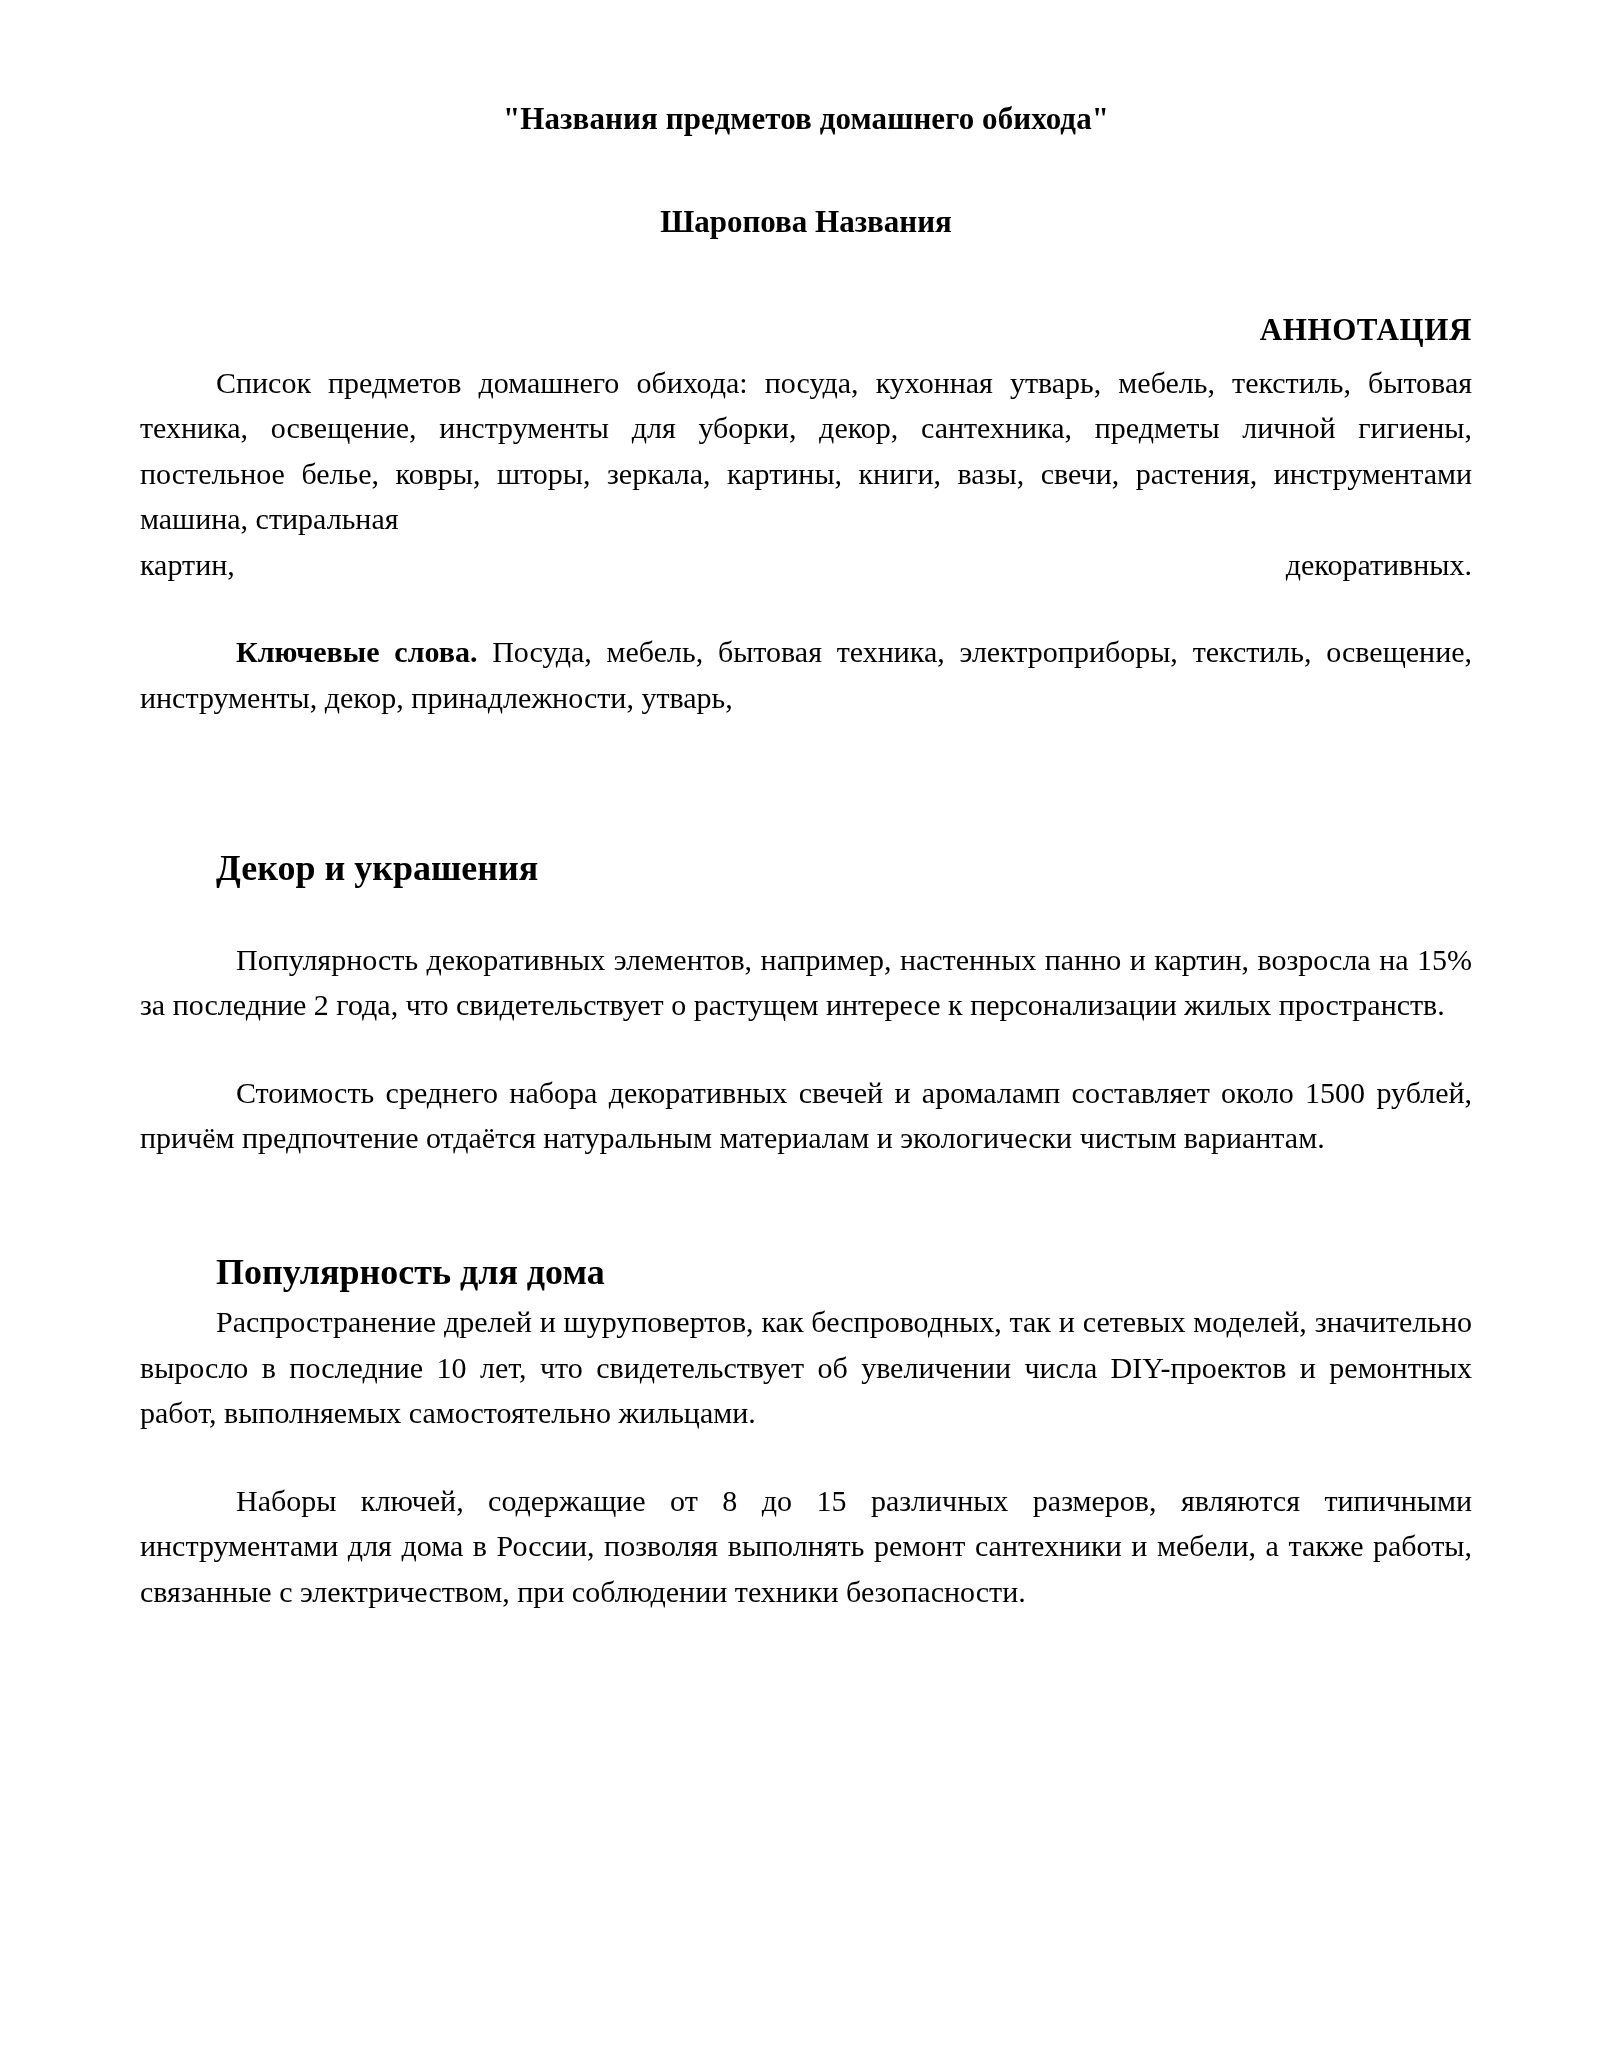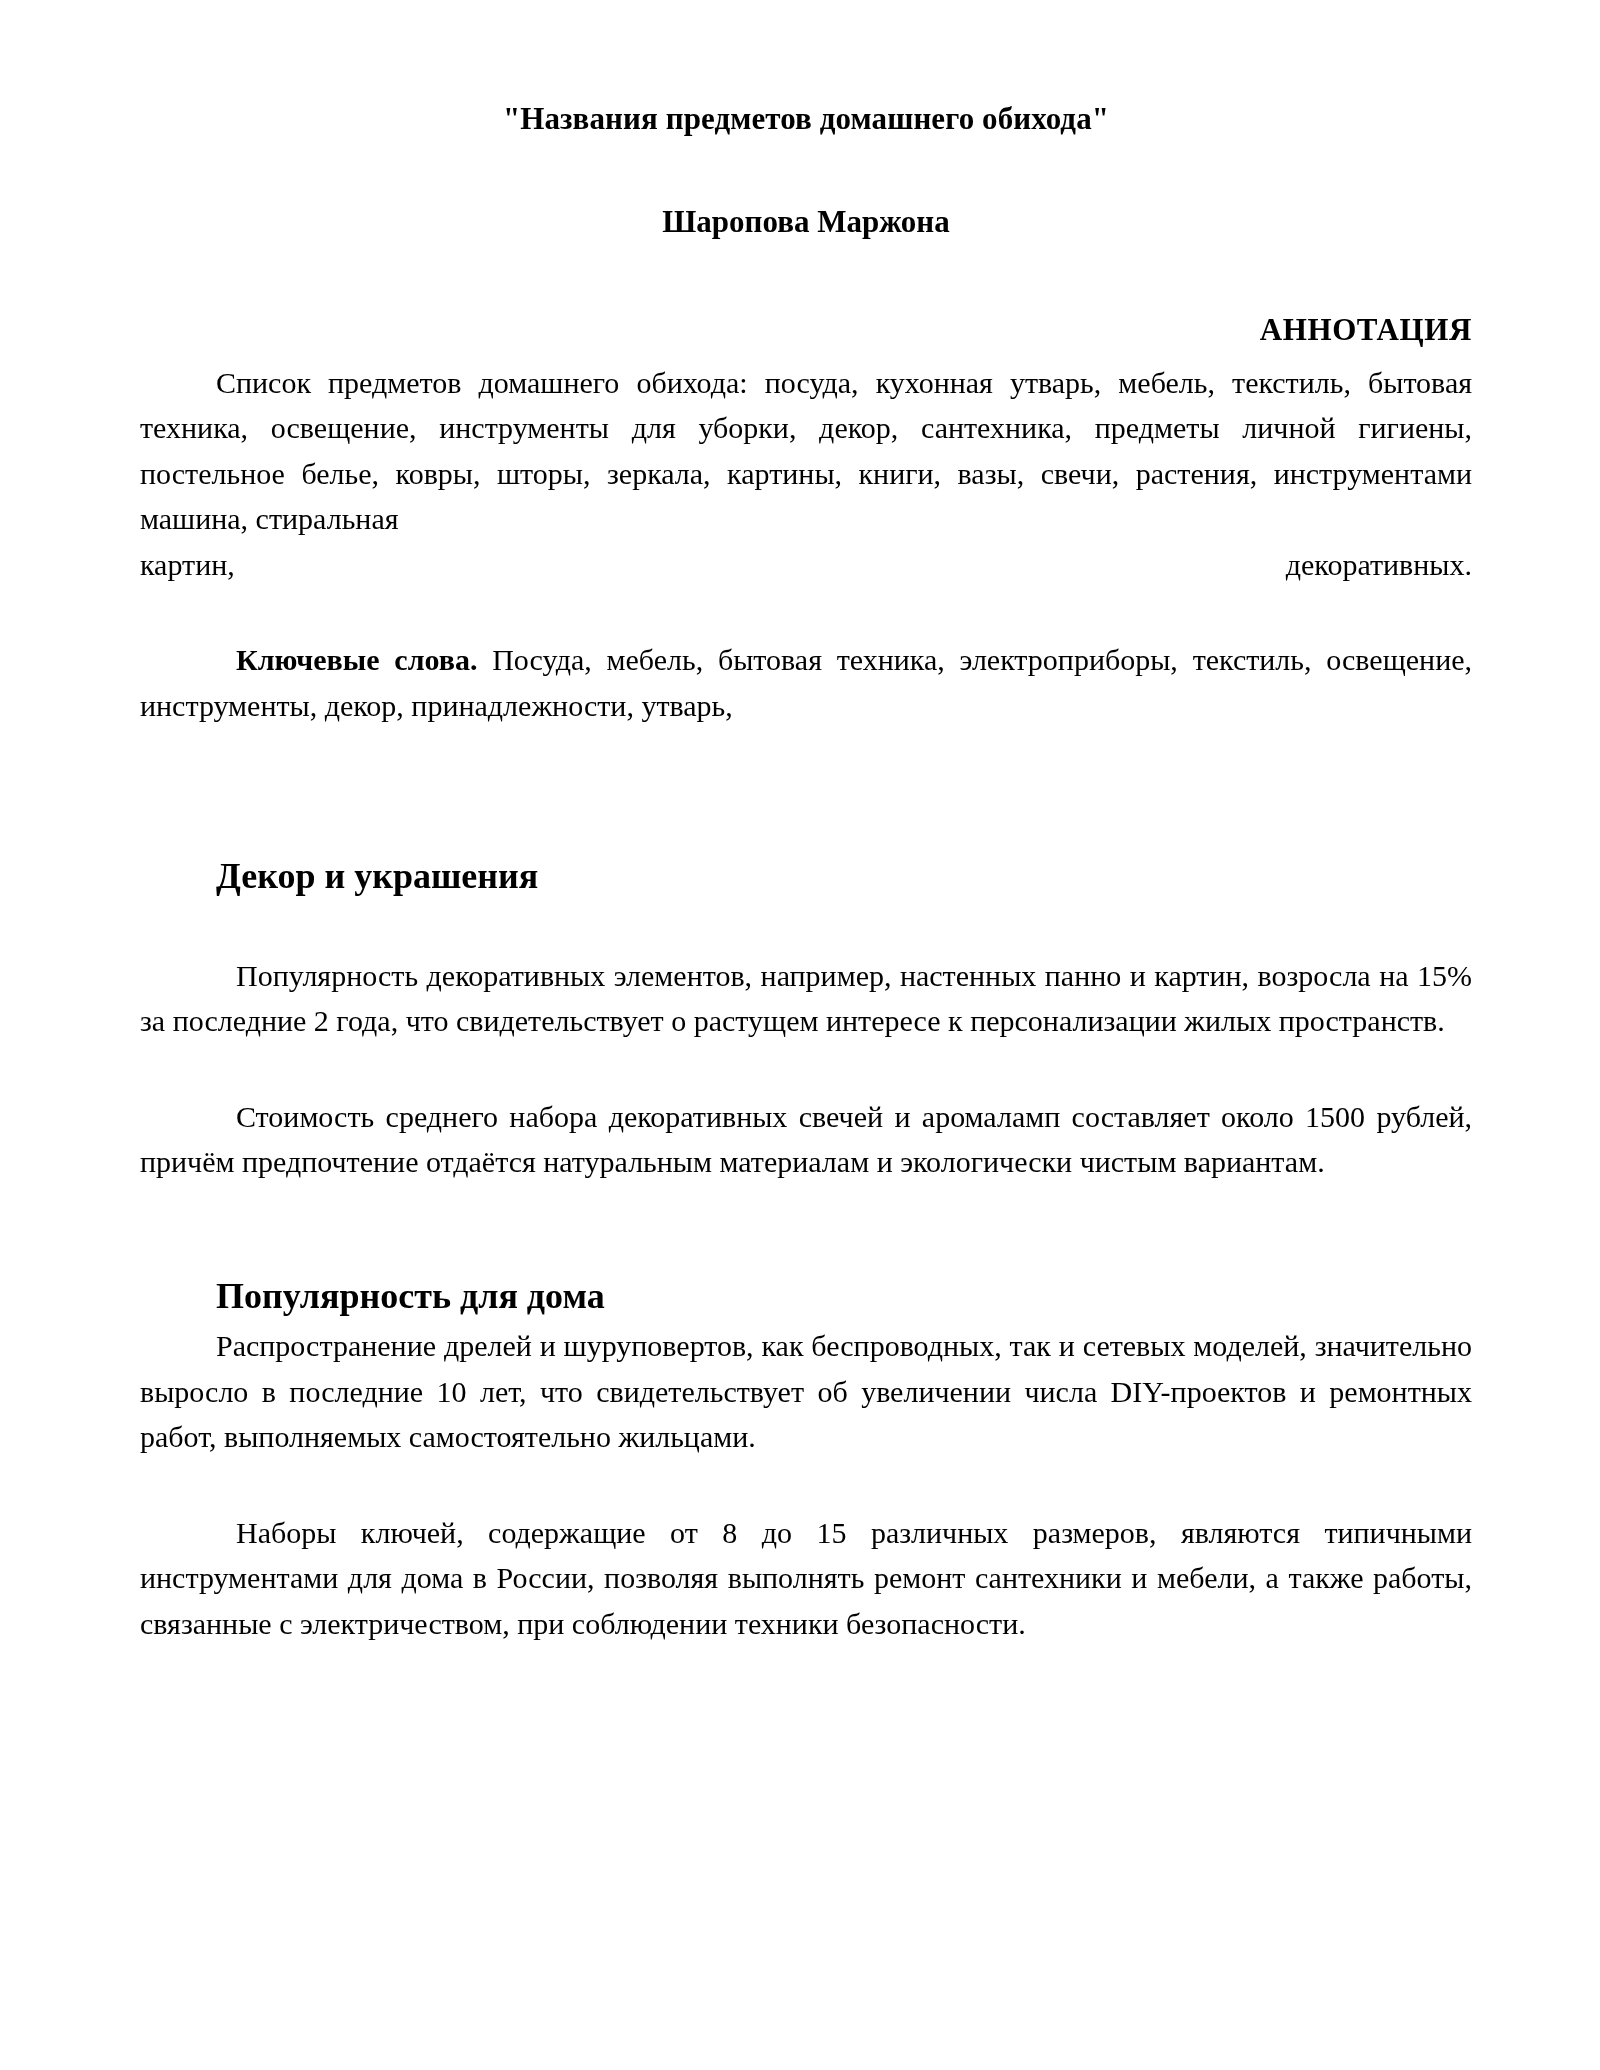--- a/index.html
+++ b/index.html
@@ -50,21 +50,20 @@
     font-size: 30px;
     line-height: 1.52;
     text-align: justify;
     text-justify: inter-word;
     margin: 0;
     text-indent: 76px;
     hyphens: none;
   }
   p.body-text.indent-wide {
     text-indent: 96px;
-    margin-top: 8px;
   }
   .gap-md { height: 42px; }
   .gap-lg { height: 84px; }
   .gap-xl { height: 120px; }
   .section-heading {
     font-size: 36px;
     font-weight: bold;
     line-height: 1.5;
     margin: 0 0 0 0;
     padding-left: 76px;
@@ -82,21 +81,21 @@
   }
   .stretch-line > span { white-space: pre; }
 </style>
 </head>
 <body>
 
 <div class="page">
 
   <h1 class="doc-title">"Названия предметов домашнего обихода"</h1>
 
-  <div class="doc-author">Шаропова Маржона</div>
+  <div class="doc-author">Шаропова Названия</div>
 
   <div class="section-center-heading">АННОТАЦИЯ</div>
 
   <p class="body-text">Список предметов домашнего обихода:  посуда, кухонная утварь, мебель, текстиль, бытовая техника, освещение, инструменты для уборки,  декор, сантехника, предметы личной гигиены, постельное белье, ковры, шторы, зеркала, картины, книги, вазы, свечи, растения, инструментами машина, стиральная</p>
 
   <div class="stretch-line">
     <span>картин,</span>
     <span>декоративных.</span>
   </div>
 

